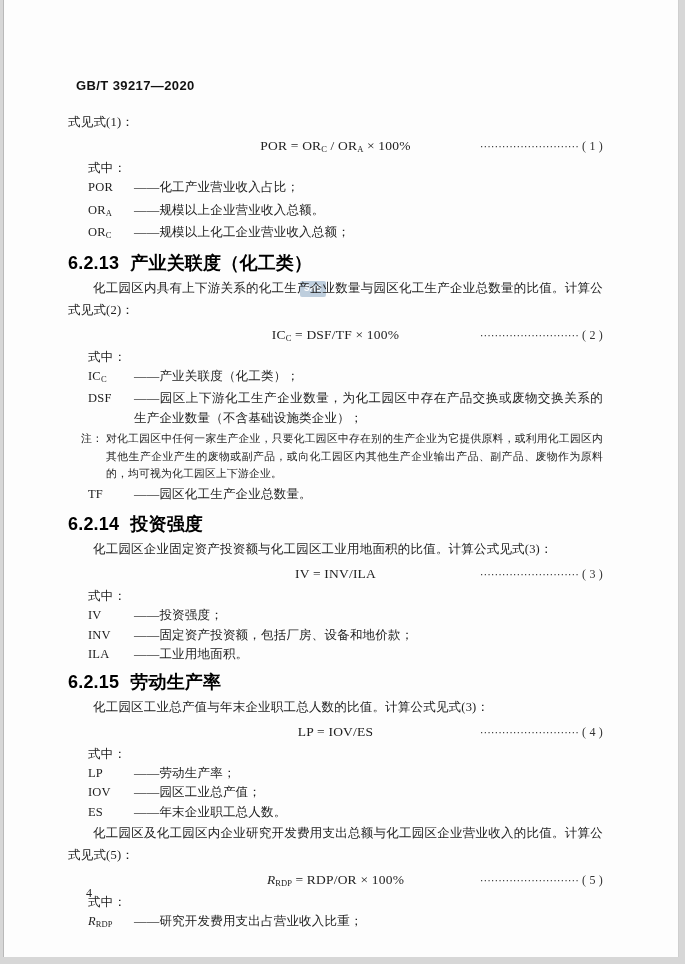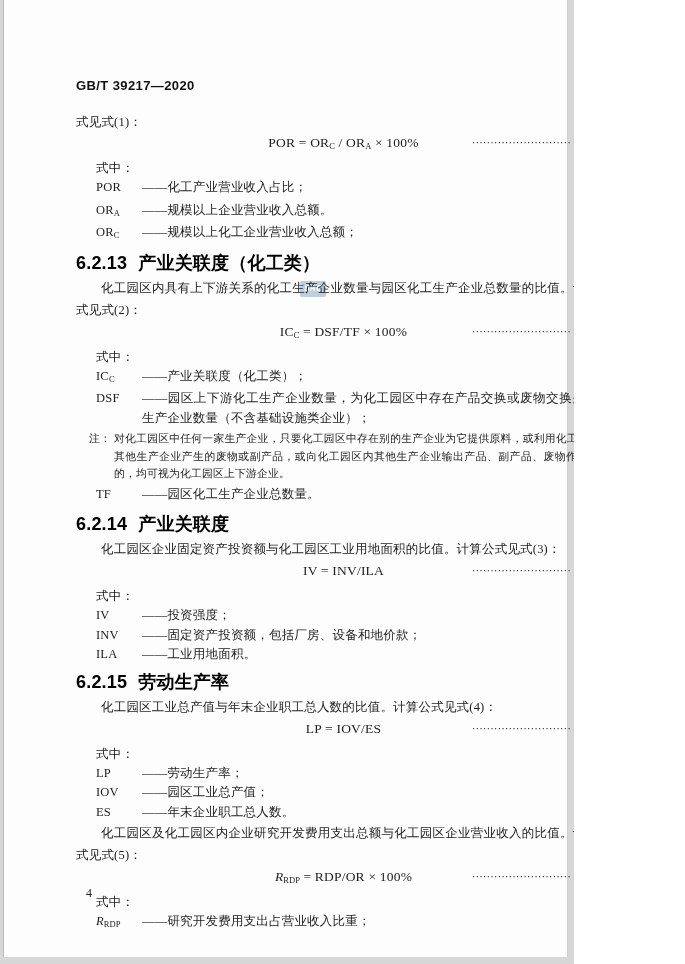--- a/index.html
+++ b/index.html
@@ -1,26 +1,26 @@
 <!DOCTYPE html>
 <html><head>
 <meta charset="utf-8">
 <style>
   html,body{margin:0;padding:0;}
-  .canvas{position:relative;width:574px;height:964px;background:#d7d7d7;overflow:hidden;
+  .canvas{position:relative;width:685px;height:964px;background:#d7d7d7;overflow:hidden;
           font-family:"Liberation Serif","DejaVu Serif",serif;}
   .page{position:absolute;left:3px;top:0;right:6px;bottom:7px;background:#fdfdfd;
         border-left:1px solid #b9b9b9;border-right:1px solid #cfcfcf;}
   .doc-header{position:absolute;left:72px;top:78px;font-family:"Liberation Sans","DejaVu Sans",sans-serif;
         font-weight:bold;font-size:13px;letter-spacing:0.4px;color:#111;}
-  .content{position:absolute;left:72px;top:112px;width:535px;font-size:12.5px;line-height:19px;
+  .content{position:absolute;left:64px;top:112px;width:535px;font-size:12.5px;line-height:19px;
         color:#1c1c1c;letter-spacing:0.2px;}
   .lead{line-height:20px;}
-  .formula-line{position:relative;height:22px;line-height:17px;text-align:center;
-        font-family:"Liberation Serif","DejaVu Serif",serif;font-size:13.5px;margin:2px 16px;color:#222;}
+  .formula-line{position:relative;height:22px;line-height:24px;text-align:center;
+        font-family:"Liberation Serif","DejaVu Serif",serif;font-size:13.5px;margin:2px 0;color:#222;}
   .formula sub, .sym sub{font-size:8.5px;vertical-align:-2px;letter-spacing:0;}
   .leader{position:absolute;right:0;top:0;font-size:12px;color:#333;}
   .dots{letter-spacing:0.5px;font-family:"DejaVu Sans",sans-serif;font-size:10.5px;}
   .fnum{font-size:12px;margin-left:3px;font-family:"Liberation Serif",serif;}
   .where{margin-left:20px;line-height:20px;}
   .def{margin-left:20px;display:flex;line-height:19.5px;}
   .sym{width:46px;flex:none;font-family:Liberation Serif, serif;font-size:12.5px;}
   .desc{flex:1;text-align:justify;}
   .para{line-height:22px;text-indent:2em;text-align:justify;}
   .h3{margin:8px 0 4px;font-family:"Liberation Sans","DejaVu Sans",sans-serif;font-weight:bold;
@@ -96,21 +96,21 @@
         <span class="note-label">注：</span>
         <span class="note-text">对化工园区中任何一家生产企业，只要化工园区中存在别的生产企业为它提供原料，或利用化工园区内其他生产企业产生的废物或副产品，或向化工园区内其他生产企业输出产品、副产品、废物作为原料的，均可视为化工园区上下游企业。</span>
       </div>
 
       <div class="def">
         <span class="sym"><span>TF</span><sub></sub></span>
         <span class="desc">——园区化工生产企业总数量。</span>
       </div>
 
       <div class="h3">
-        <span class="h3num">6.2.14</span><span>产业关联度</span>
+        <span class="h3num">6.2.14</span><span>投资强度</span>
       </div>
       <div class="para">化工园区企业固定资产投资额与化工园区工业用地面积的比值。计算公式见式(3)：</div>
 
       <div class="formula-line">
         <span class="formula"><span>IV = INV/ILA</span></span>
         <span class="leader"><span class="dots">⋯⋯⋯⋯⋯⋯⋯⋯⋯</span><span class="fnum">( 3 )</span></span>
       </div>
 
       <div class="where">式中：</div>
 
@@ -123,21 +123,21 @@
         <span class="desc">——固定资产投资额，包括厂房、设备和地价款；</span>
       </div>
       <div class="def">
         <span class="sym"><span>ILA</span></span>
         <span class="desc">——工业用地面积。</span>
       </div>
 
       <div class="h3">
         <span class="h3num">6.2.15</span><span>劳动生产率</span>
       </div>
-      <div class="para">化工园区工业总产值与年末企业职工总人数的比值。计算公式见式(4)：</div>
+      <div class="para">化工园区工业总产值与年末企业职工总人数的比值。计算公式见式(3)：</div>
 
       <div class="formula-line">
         <span class="formula"><span>LP = IOV/ES</span></span>
         <span class="leader"><span class="dots">⋯⋯⋯⋯⋯⋯⋯⋯⋯</span><span class="fnum">( 4 )</span></span>
       </div>
 
       <div class="where">式中：</div>
 
       <div class="def">
         <span class="sym"><span>LP</span></span>

